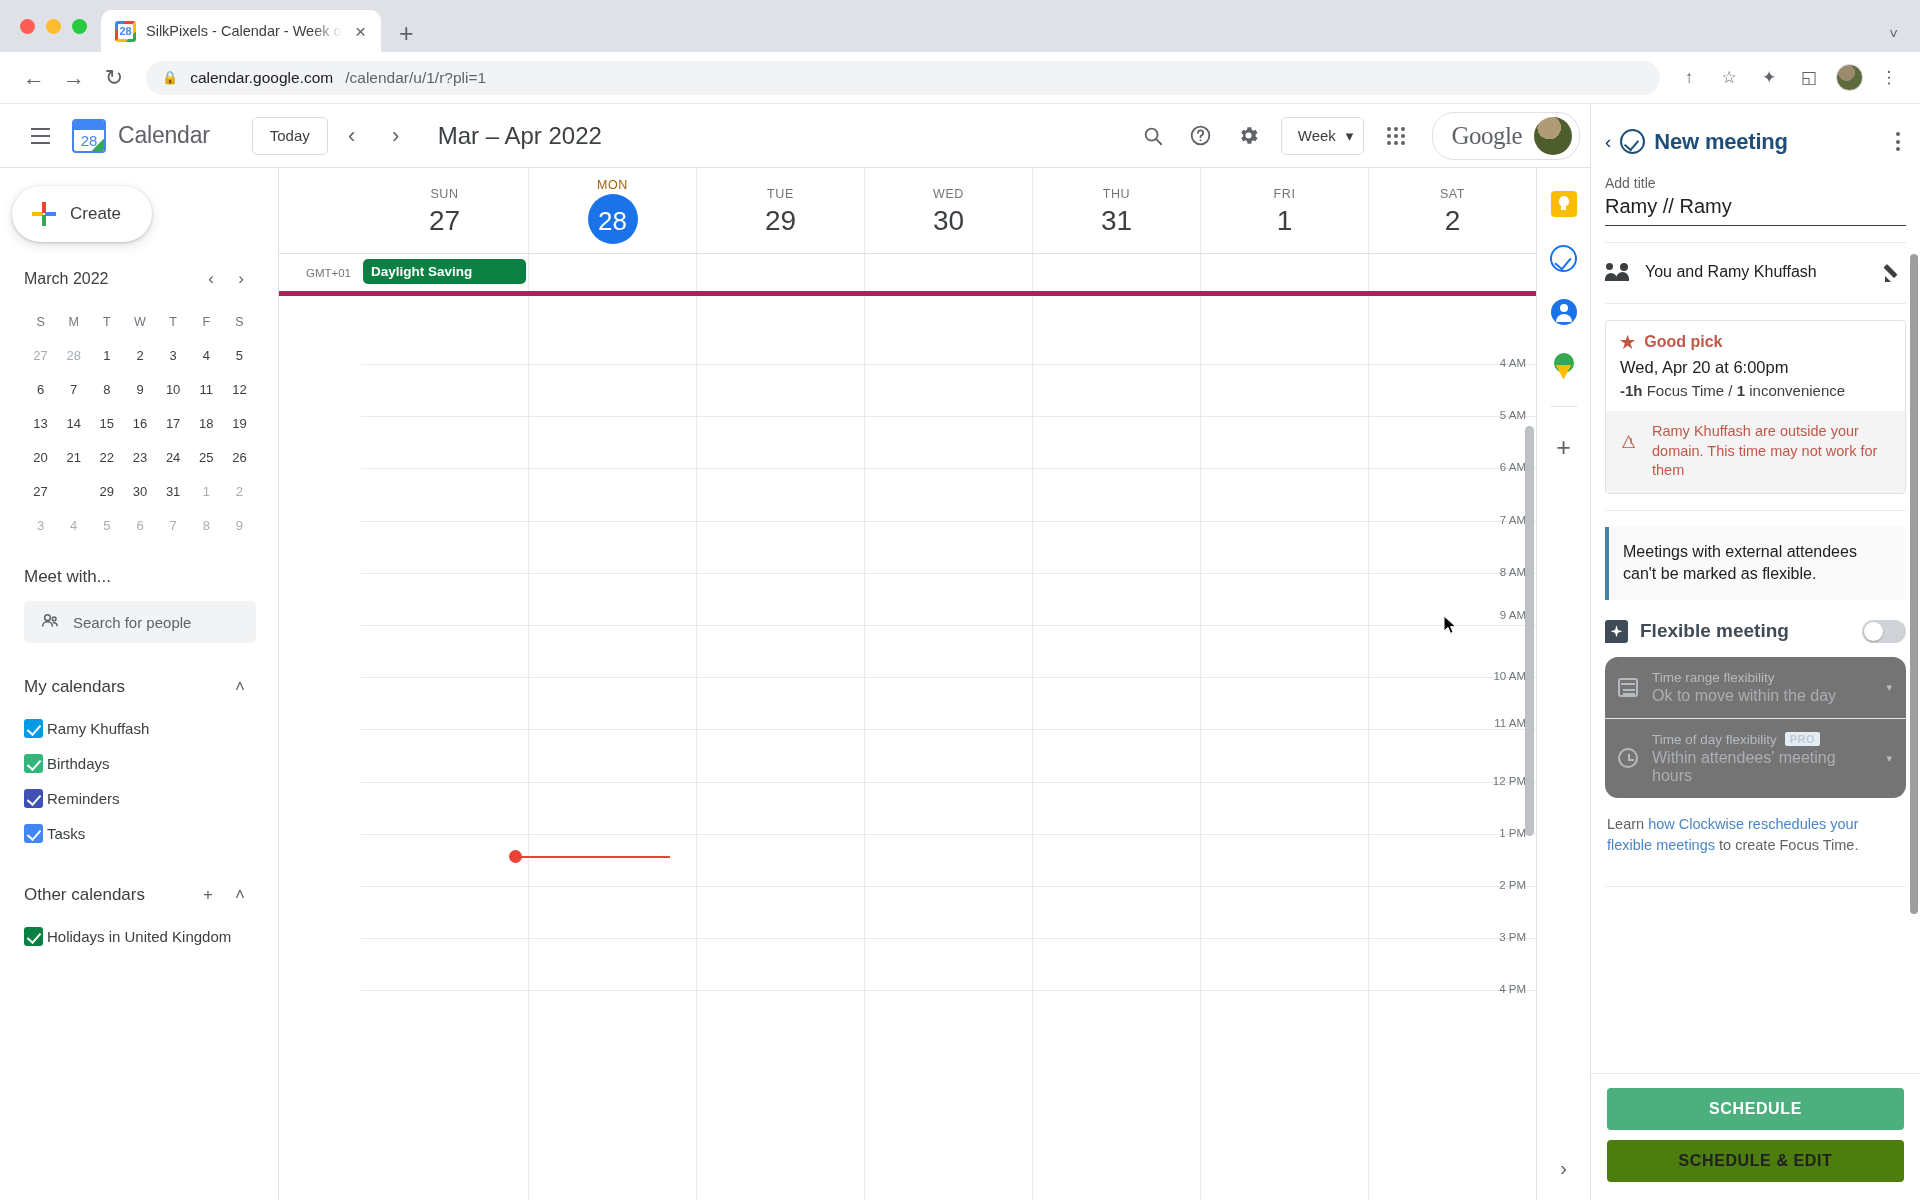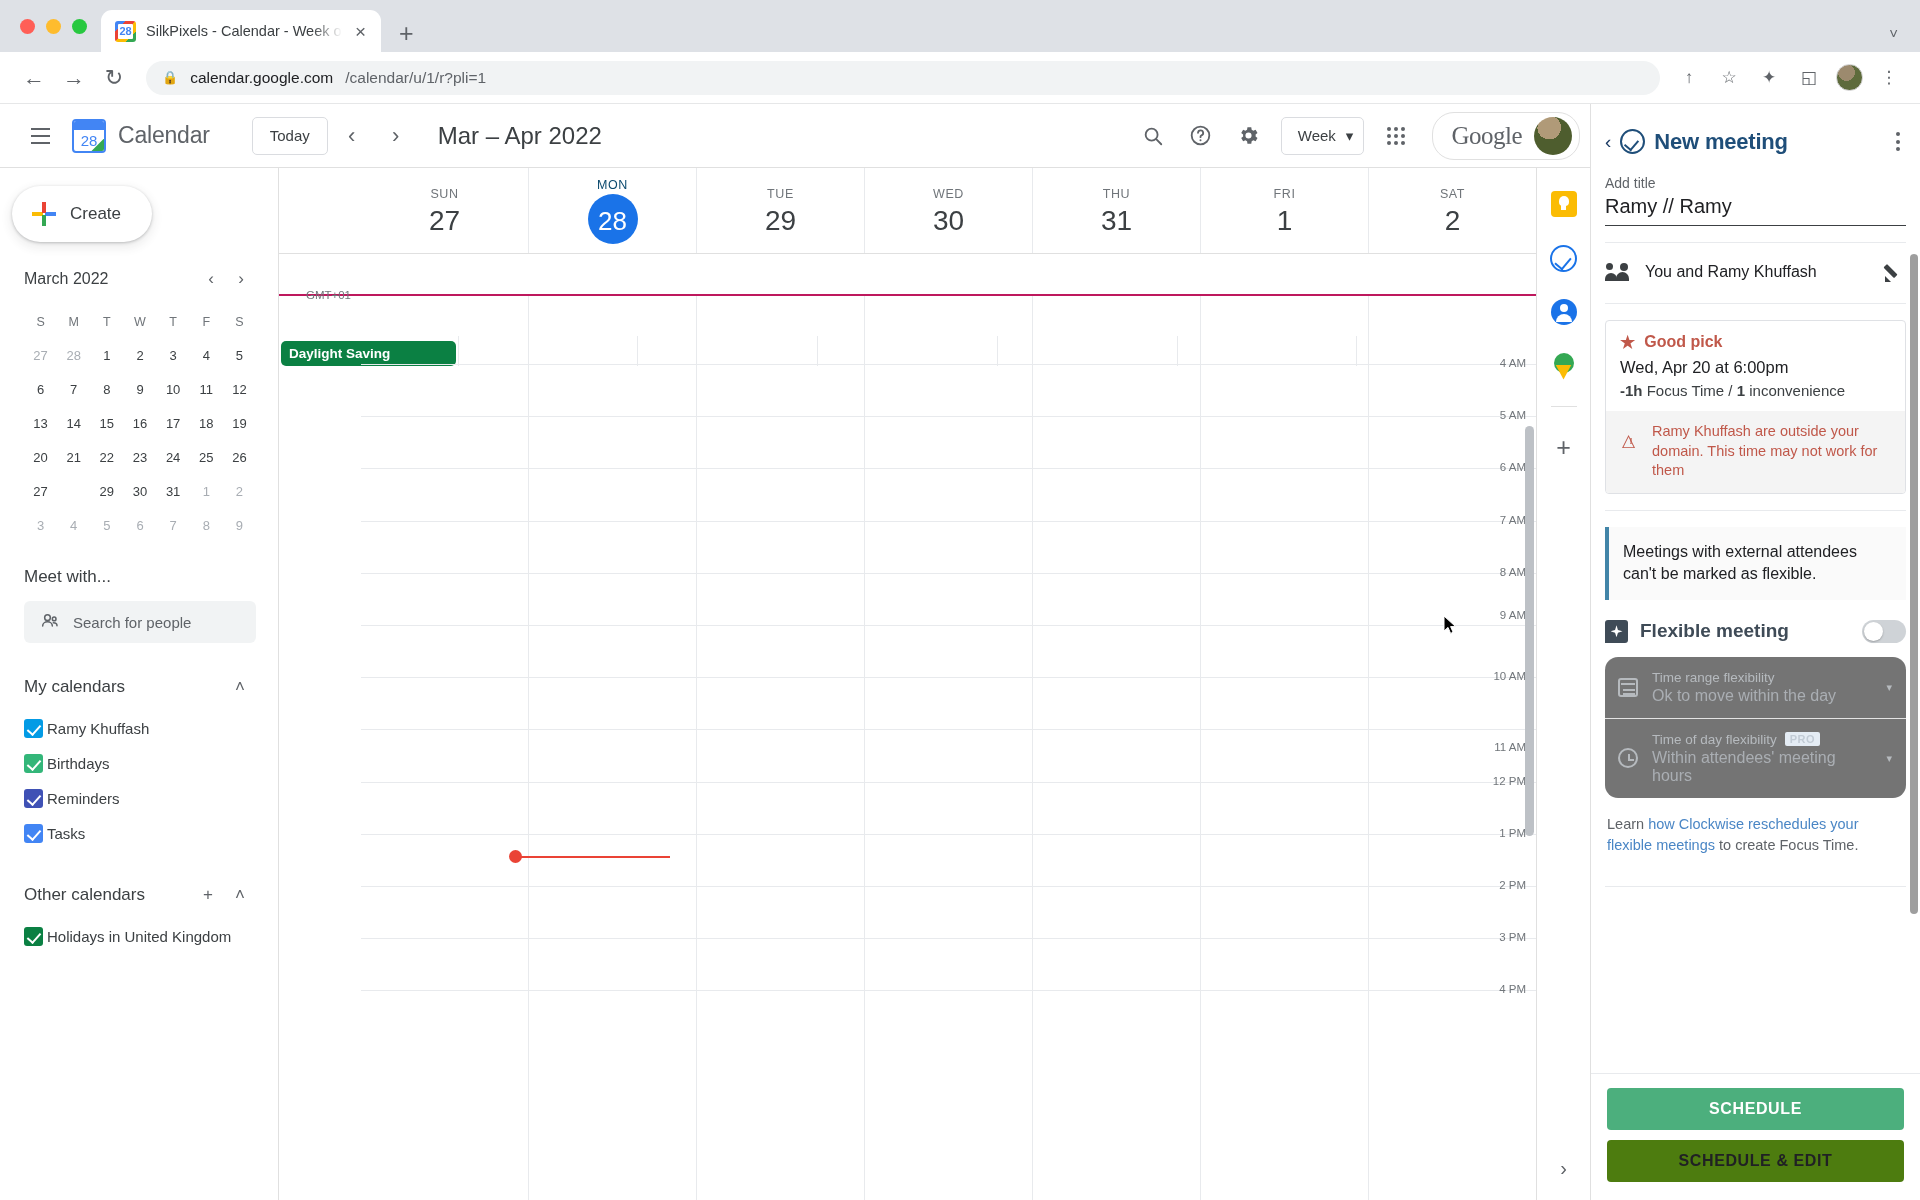--- a/index.html
+++ b/index.html
@@ -158,26 +158,26 @@
 
   
   .grid-wrap { flex: 1 1 auto; display: flex; flex-direction: column; min-width: 0;
                border-left: 1px solid #e0e0e0; position: relative; }
   .daysrow { display: flex; height: 86px; border-bottom: 1px solid #e0e0e0; }
   .gutter { width: 82px; flex: 0 0 82px; }
   .daycol { flex: 1 1 0; display: flex; flex-direction: column; align-items: center;
             justify-content: center; gap: 2px; border-left: 1px solid #e8eaed; }
   .daycol:first-of-type { border-left: none; }
   .dow-lbl { font-size: 12.5px; color: #70757a; letter-spacing: .6px; }
-  .dow-lbl.today { color: #0c4a6e; }
+  .dow-lbl.today { color: #a16207; }
   .dnum { font-size: 28px; color: #3c4043; font-weight: 300; line-height: 1; padding-top: 4px; }
   .dnum.today { background: #1a73e8; color: #fff; width: 50px; height: 50px; border-radius: 50%;
                 display:flex; align-items:center; justify-content:center; font-weight: 400; font-size: 26px; }
 
-  .allday { display: flex; height: 42px; border-bottom: 2px solid #be185d; position: relative; flex-direction: column; }
+  .allday { display: flex; height: 42px; border-bottom: 5px solid #be185d; position: relative; }
   .tzlabel { width: 82px; flex: 0 0 82px; display:flex; align-items:center; justify-content:flex-end;
              padding-right: 10px; font-size: 11.5px; color: #70757a; }
   .ad-col { flex: 1 1 0; border-left: 1px solid #e8eaed; padding: 5px 2px 0 2px; }
   .ad-col:first-of-type { border-left: none; }
   .chip { background: #0b8043; color: #fff; font-size: 13.5px; font-weight: 600; border-radius: 5px;
           padding: 5px 8px; white-space: nowrap; overflow: hidden; height: 25px; line-height: 15px; }
 
   .timegrid { flex: 1 1 auto; position: relative; overflow: hidden; }
   .tg-inner { position: absolute; inset: 0; display: flex; }
   .tg-gutter { width: 82px; flex: 0 0 82px; position: relative; }
@@ -610,21 +610,21 @@
                 <div class="hourlbl" style="top: 172.4px;">6 AM</div>
                 <div class="hourline" style="top: 224.6px;"></div>
                 <div class="hourlbl" style="top: 224.6px;">7 AM</div>
                 <div class="hourline" style="top: 276.8px;"></div>
                 <div class="hourlbl" style="top: 276.8px;">8 AM</div>
                 <div class="hourline" style="top: 329px;"></div>
                 <div class="hourlbl" style="top: 320px;">9 AM</div>
                 <div class="hourline" style="top: 381.2px;"></div>
                 <div class="hourlbl" style="top: 381.2px;">10 AM</div>
                 <div class="hourline" style="top: 433.4px;"></div>
-                <div class="hourlbl" style="top: 452px;">11 AM</div>
+                <div class="hourlbl" style="top: 428px;">11 AM</div>
                 <div class="hourline" style="top: 485.6px;"></div>
                 <div class="hourlbl" style="top: 485.6px;">12 PM</div>
                 <div class="hourline" style="top: 537.8px;"></div>
                 <div class="hourlbl" style="top: 537.8px;">1 PM</div>
                 <div class="hourline" style="top: 590px;"></div>
                 <div class="hourlbl" style="top: 590px;">2 PM</div>
                 <div class="hourline" style="top: 642.2px;"></div>
                 <div class="hourlbl" style="top: 642.2px;">3 PM</div>
                 <div class="hourline" style="top: 694.4px;"></div>
                 <div class="hourlbl" style="top: 694.4px;">4 PM</div>

